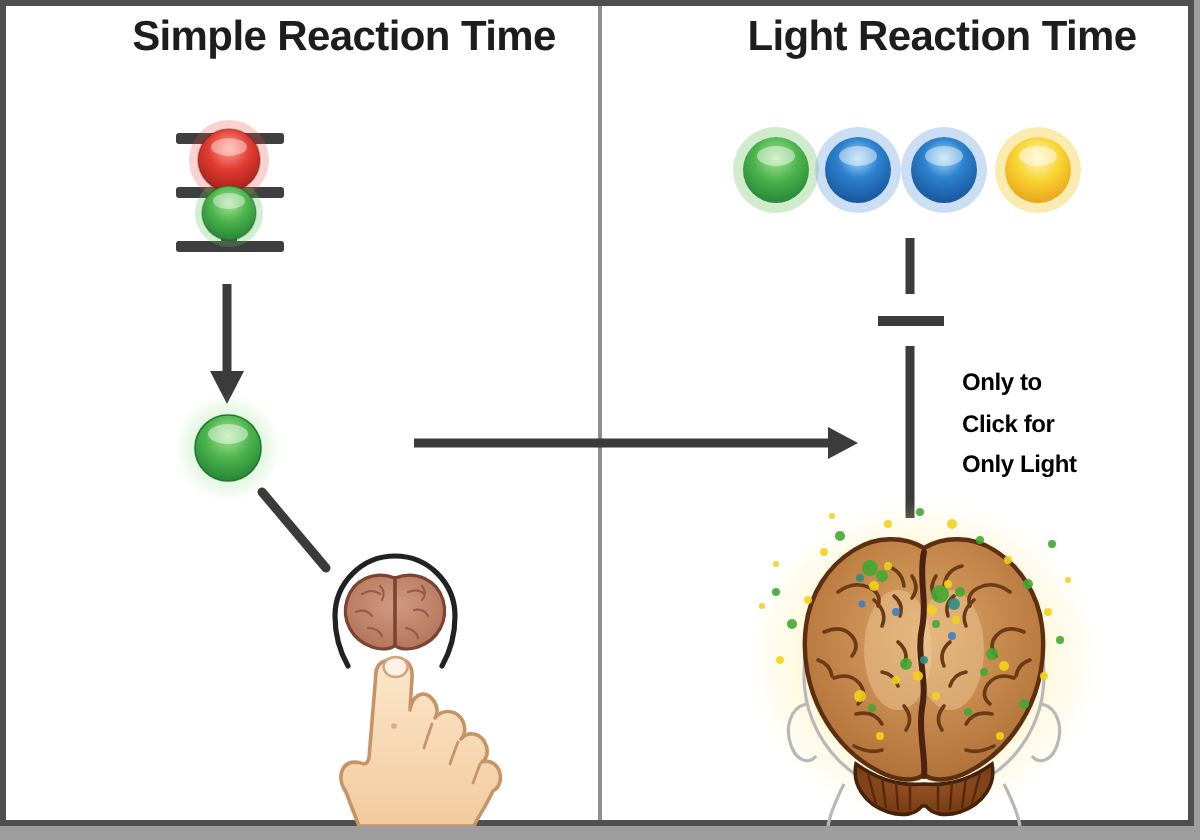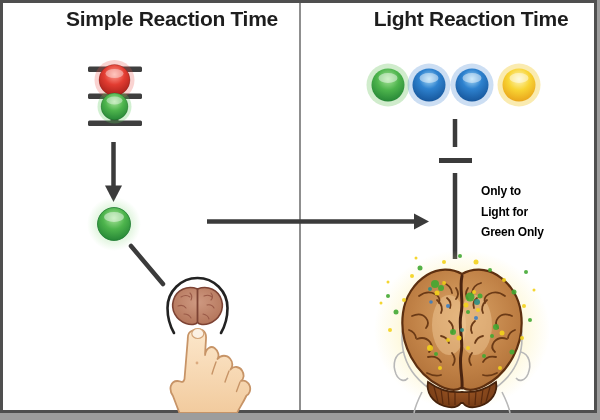--- a/index.html
+++ b/index.html
@@ -292,16 +292,16 @@
           <circle cx="476" cy="318" r="2" fill="#3b7ec2" opacity="0.9"></circle>
           <circle cx="431" cy="302" r="1.8" fill="#3b7ec2" opacity="0.9"></circle>
         </g>
     </g>
   </svg>
 
   <div class="title left">Simple Reaction Time</div>
   <div class="title right">Light Reaction Time</div>
   <div class="note">
     <div>Only to</div>
-    <div>Light for</div>
-    <div>Green Only</div>
+    <div>Click for</div>
+    <div>Only Light</div>
   </div>
 </div>
 
 </body></html>

